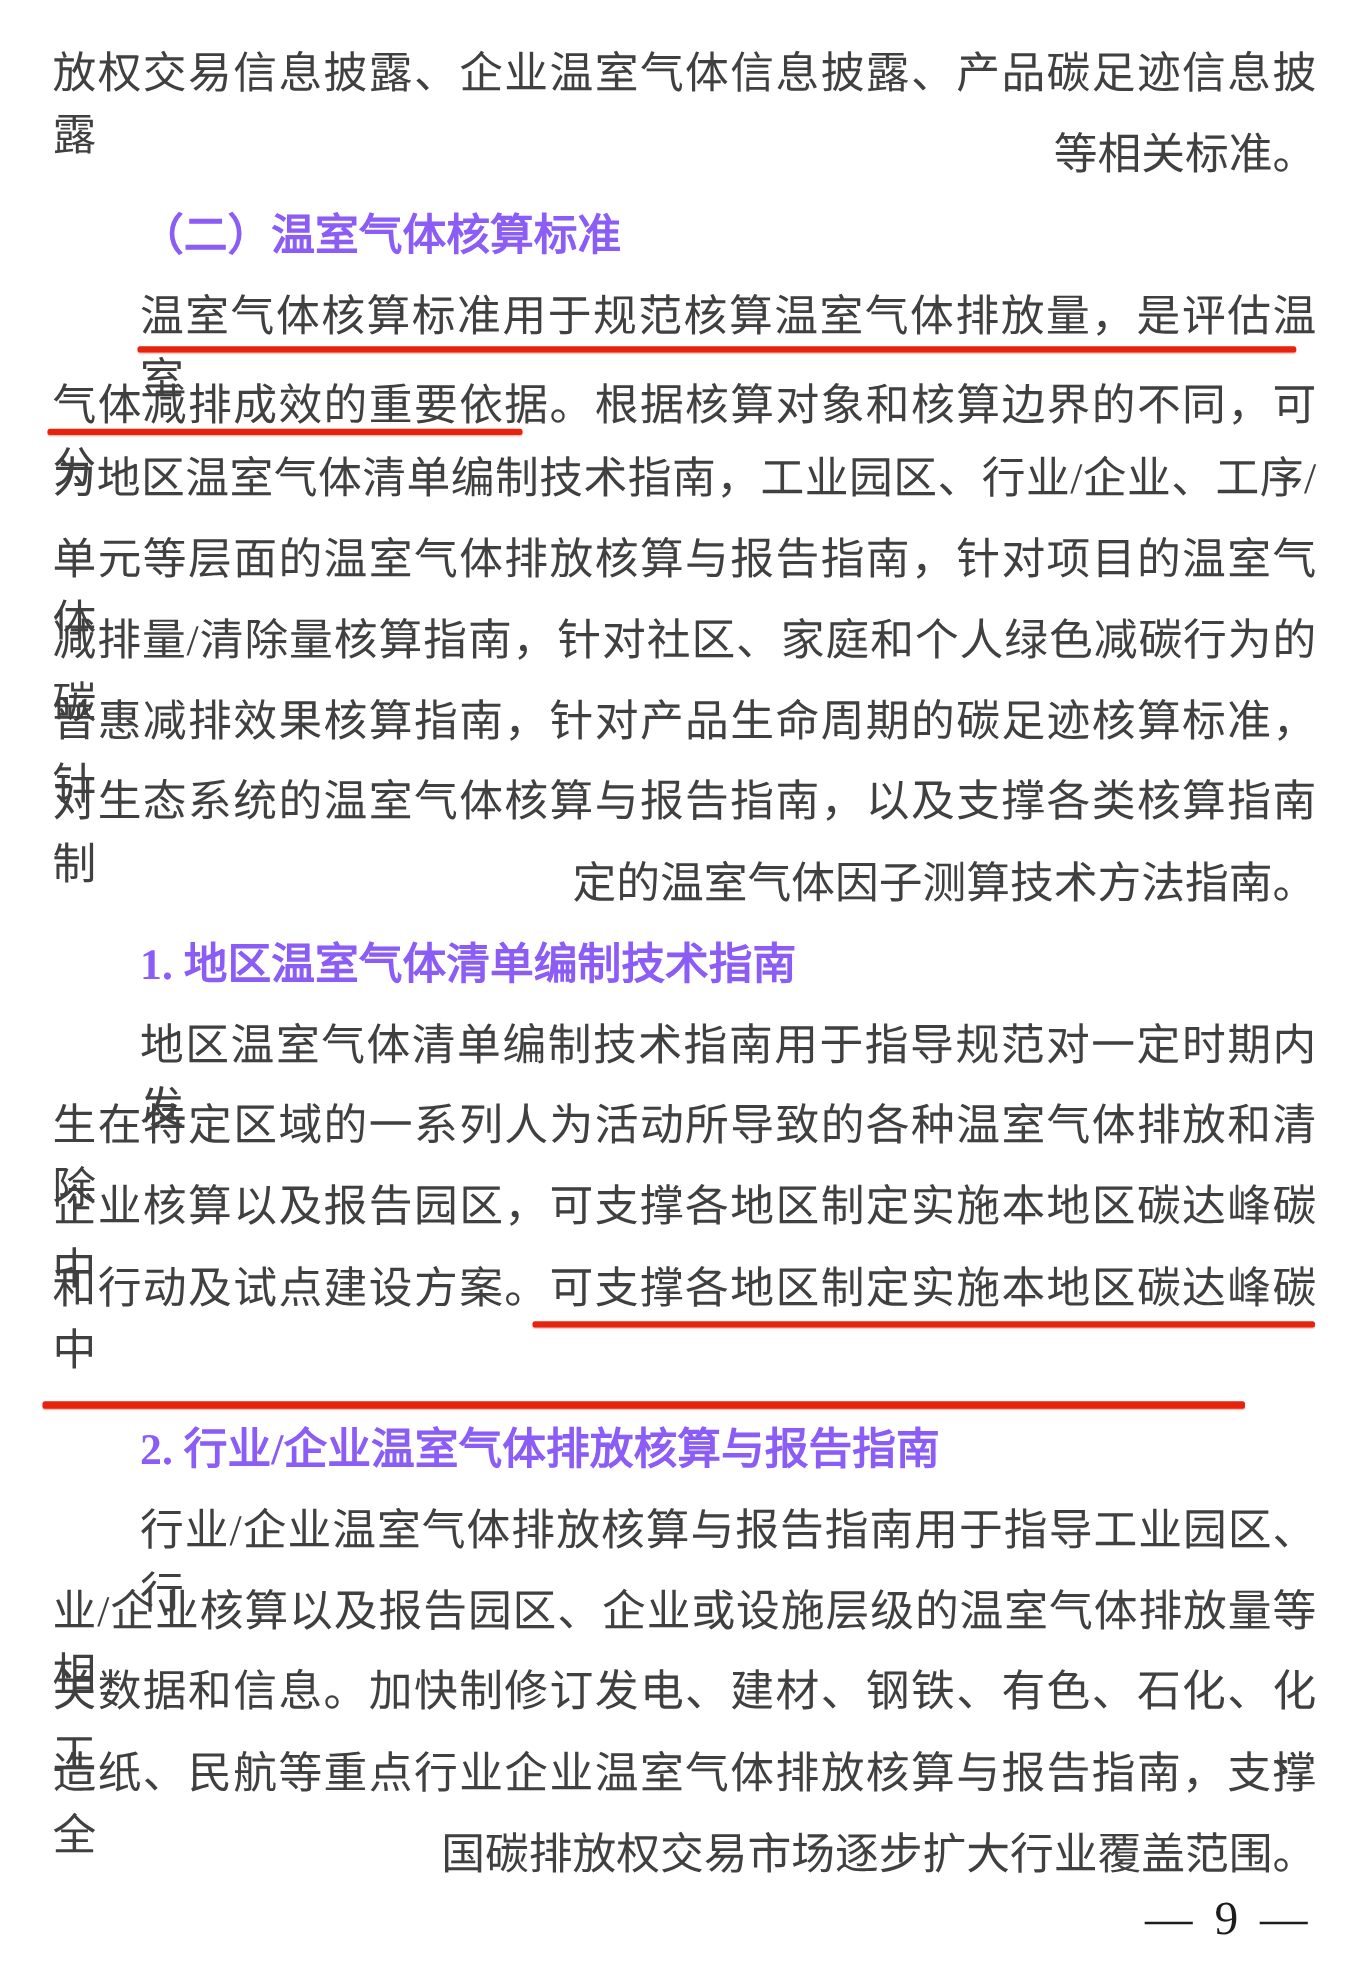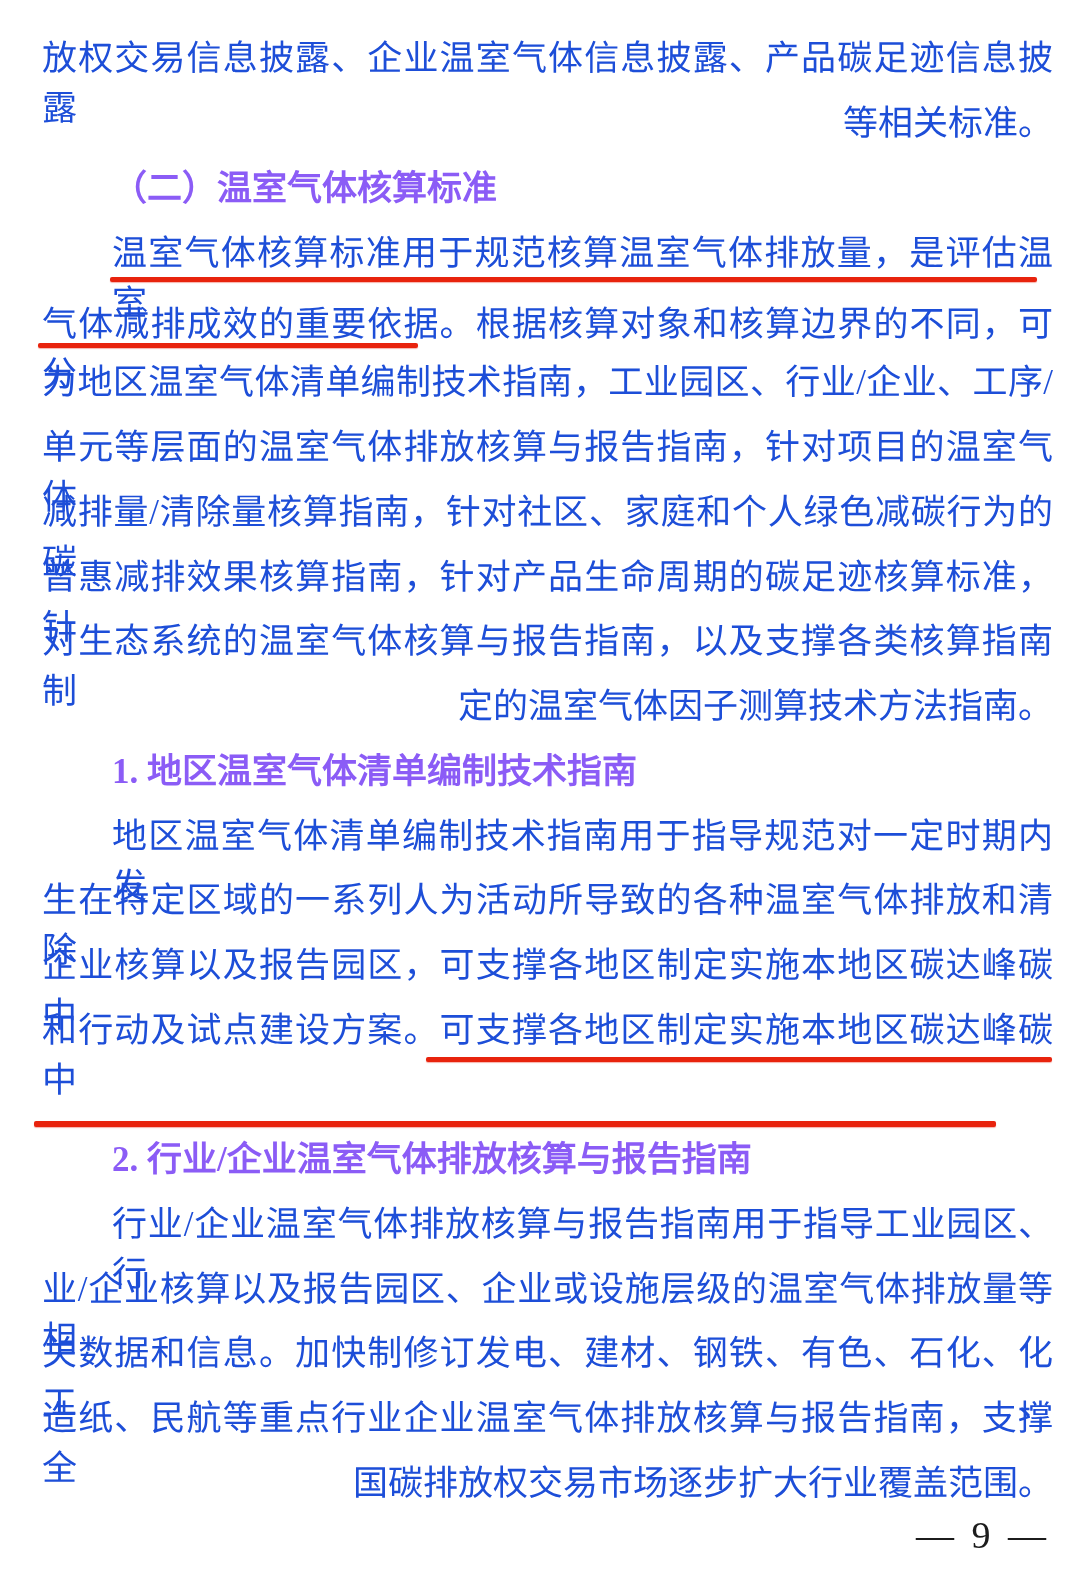--- a/index.html
+++ b/index.html
@@ -11,21 +11,21 @@
     overflow:hidden;
     font-family:"Liberation Serif","DejaVu Serif",serif;
   }
   .line{
     position:absolute;
     left:42px;
     width:1011px;
     height:50px;
     line-height:50px;
     font-size:35px;
-    color:#1d4ed8;
+    color:#404040;
     white-space:normal;
     overflow:visible;
   }
   .just{
     text-align:justify;
     text-align-last:justify;
     text-justify:inter-ideograph;
   }
   .left{ text-align:right; }
   .indent{ padding-left:70px; width:941px; }

